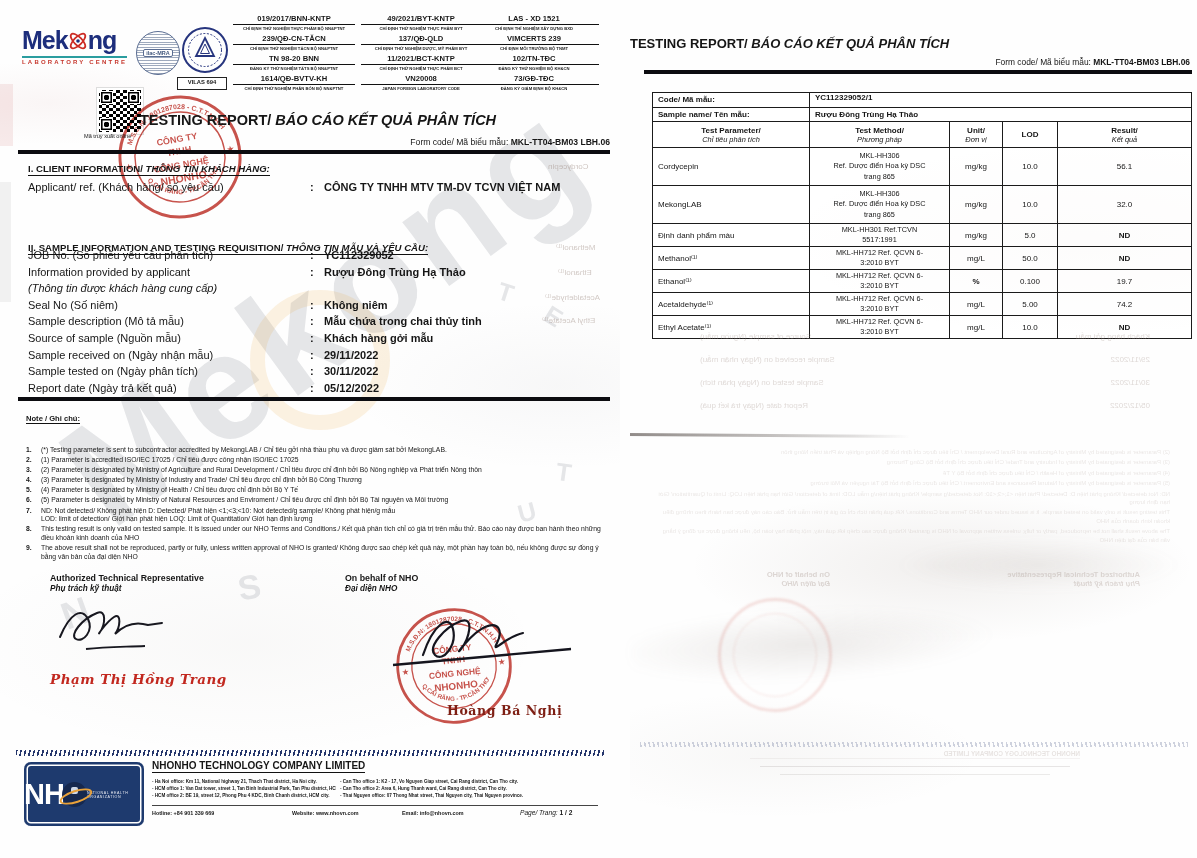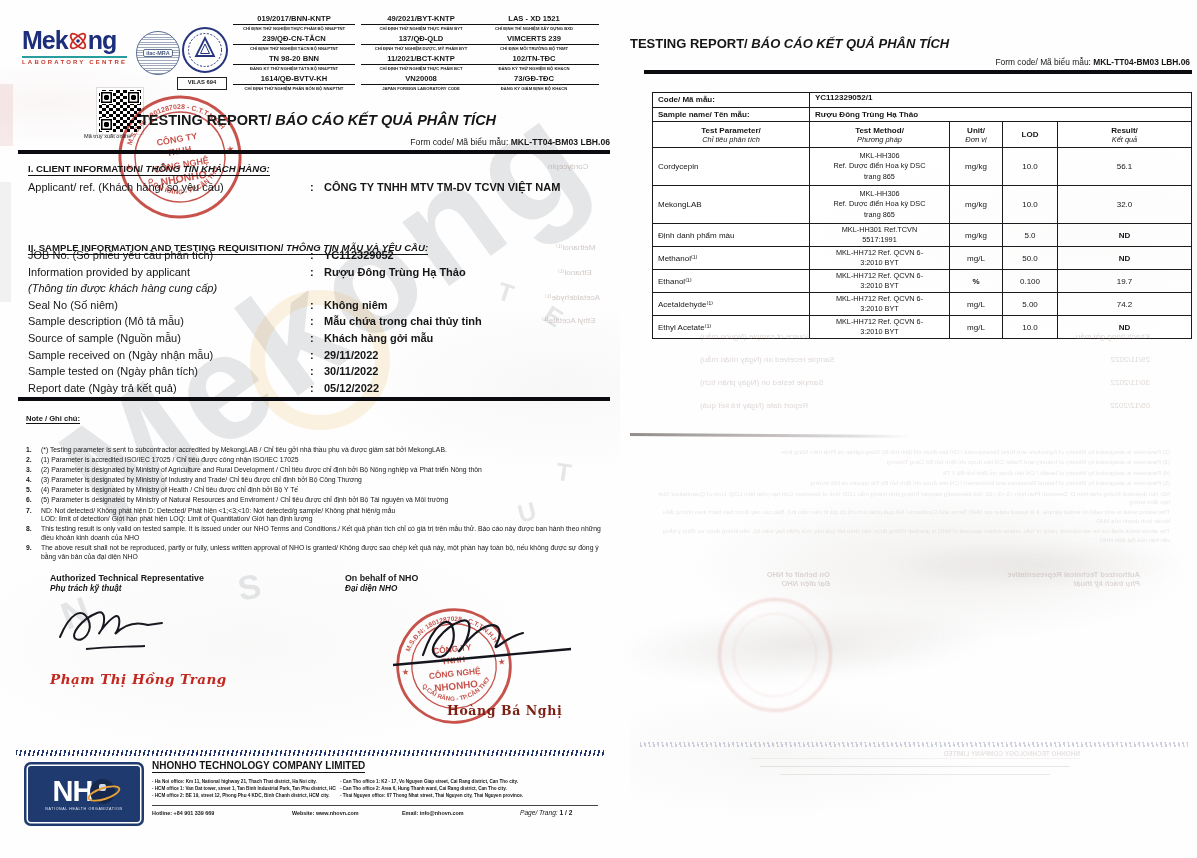--- a/index.html
+++ b/index.html
@@ -50,21 +50,21 @@
   .t-c:last-child{border-right:none}
   .w1{width:157px}.w2{width:140px}.w3{width:53px}.w4{width:55px}.w5{width:133px}
   .t-param{align-items:flex-start;text-align:left;padding-left:5px}
   .t-meth{font-size:7.3px;line-height:10.2px;white-space:pre-line}
   .h-en{font-weight:bold;font-size:8px}.h-vn{font-style:italic;font-size:7.4px}
   
   .ghost{position:absolute;transform:scaleX(-1);color:#a5948c;pointer-events:none}
   .ghostline{position:absolute;pointer-events:none}
   
   .chev{background:repeating-linear-gradient(103deg,#24356b 0 1.6px,transparent 1.6px 4.3px)}
-  .nho-box{background:#1e3a6e;border-radius:7px;box-shadow:inset 0 0 0 2.5px #1e3a6e, inset 0 0 0 4px #ffffff;display:flex;flex-direction:column;align-items:center;justify-content:center}
+  .nho-box{background:#1e3a6e;border-radius:7px;box-shadow:inset 0 0 0 2.5px #1e3a6e, inset 0 0 0 4px #ffffff;display:flex;flex-direction:row;align-items:center;justify-content:center}
   .nho-letters{display:flex;align-items:center}
   .nho-nh{color:#fff;font-weight:bold;font-size:29px;letter-spacing:-1px;line-height:28px}
   .globe{width:25px;height:25px;border-radius:50%;background:#16284e;position:relative;margin-left:-2px}
   .globe::after{content:"";position:absolute;left:-3px;top:8px;width:30px;height:9px;border:2px solid #e8a13a;border-radius:50%;transform:rotate(-18deg)}
   .globe::before{content:"";position:absolute;left:9px;top:5px;width:7px;height:7px;background:#cfd8e8;border-radius:2px}
   .nho-cap{color:#e8eaf2;font-size:3.6px;letter-spacing:.6px;margin-top:2px}
   .off-line{font-size:4.6px;font-weight:bold;line-height:7.2px;white-space:nowrap;overflow:hidden}
   .foot-cell{font-size:5.4px;font-weight:bold;white-space:nowrap}
   
   .qr{background:repeating-linear-gradient(0deg,#000 0 3px,#fff 3px 6px),repeating-linear-gradient(90deg,#000 0 3px,#fff 3px 7px);background-blend-mode:difference;border:2px solid #fff;outline:1px solid #ddd}

